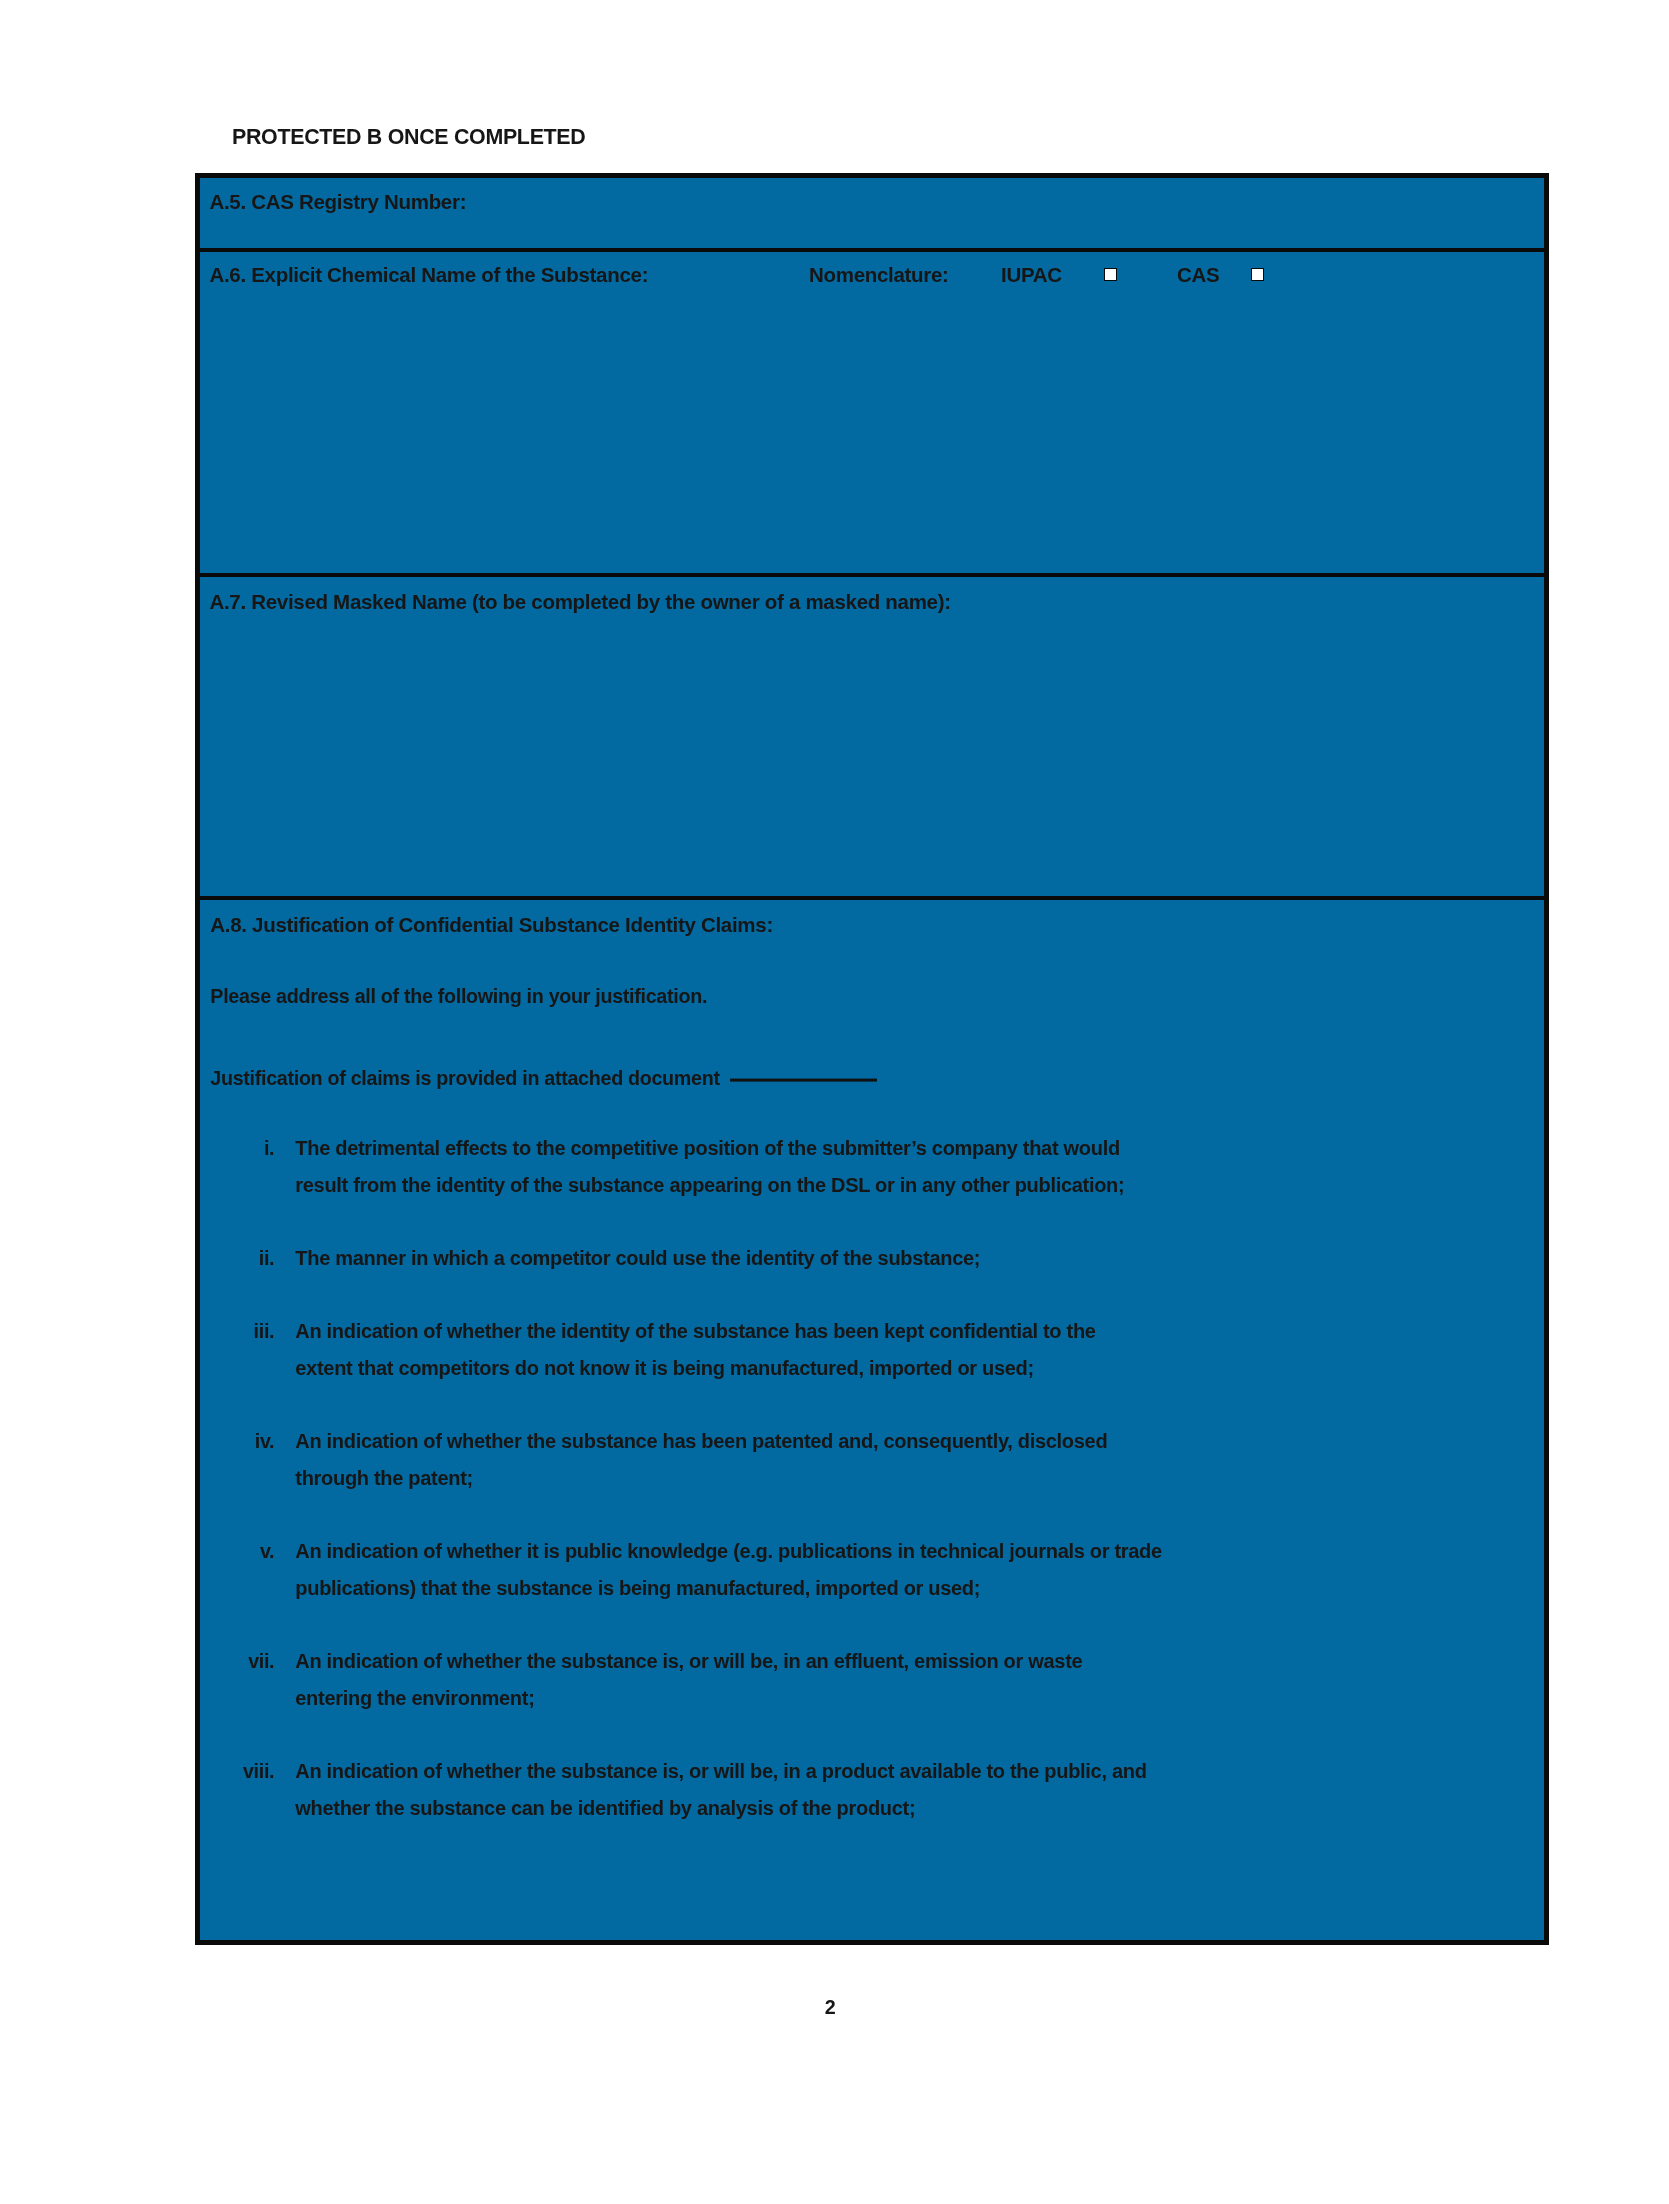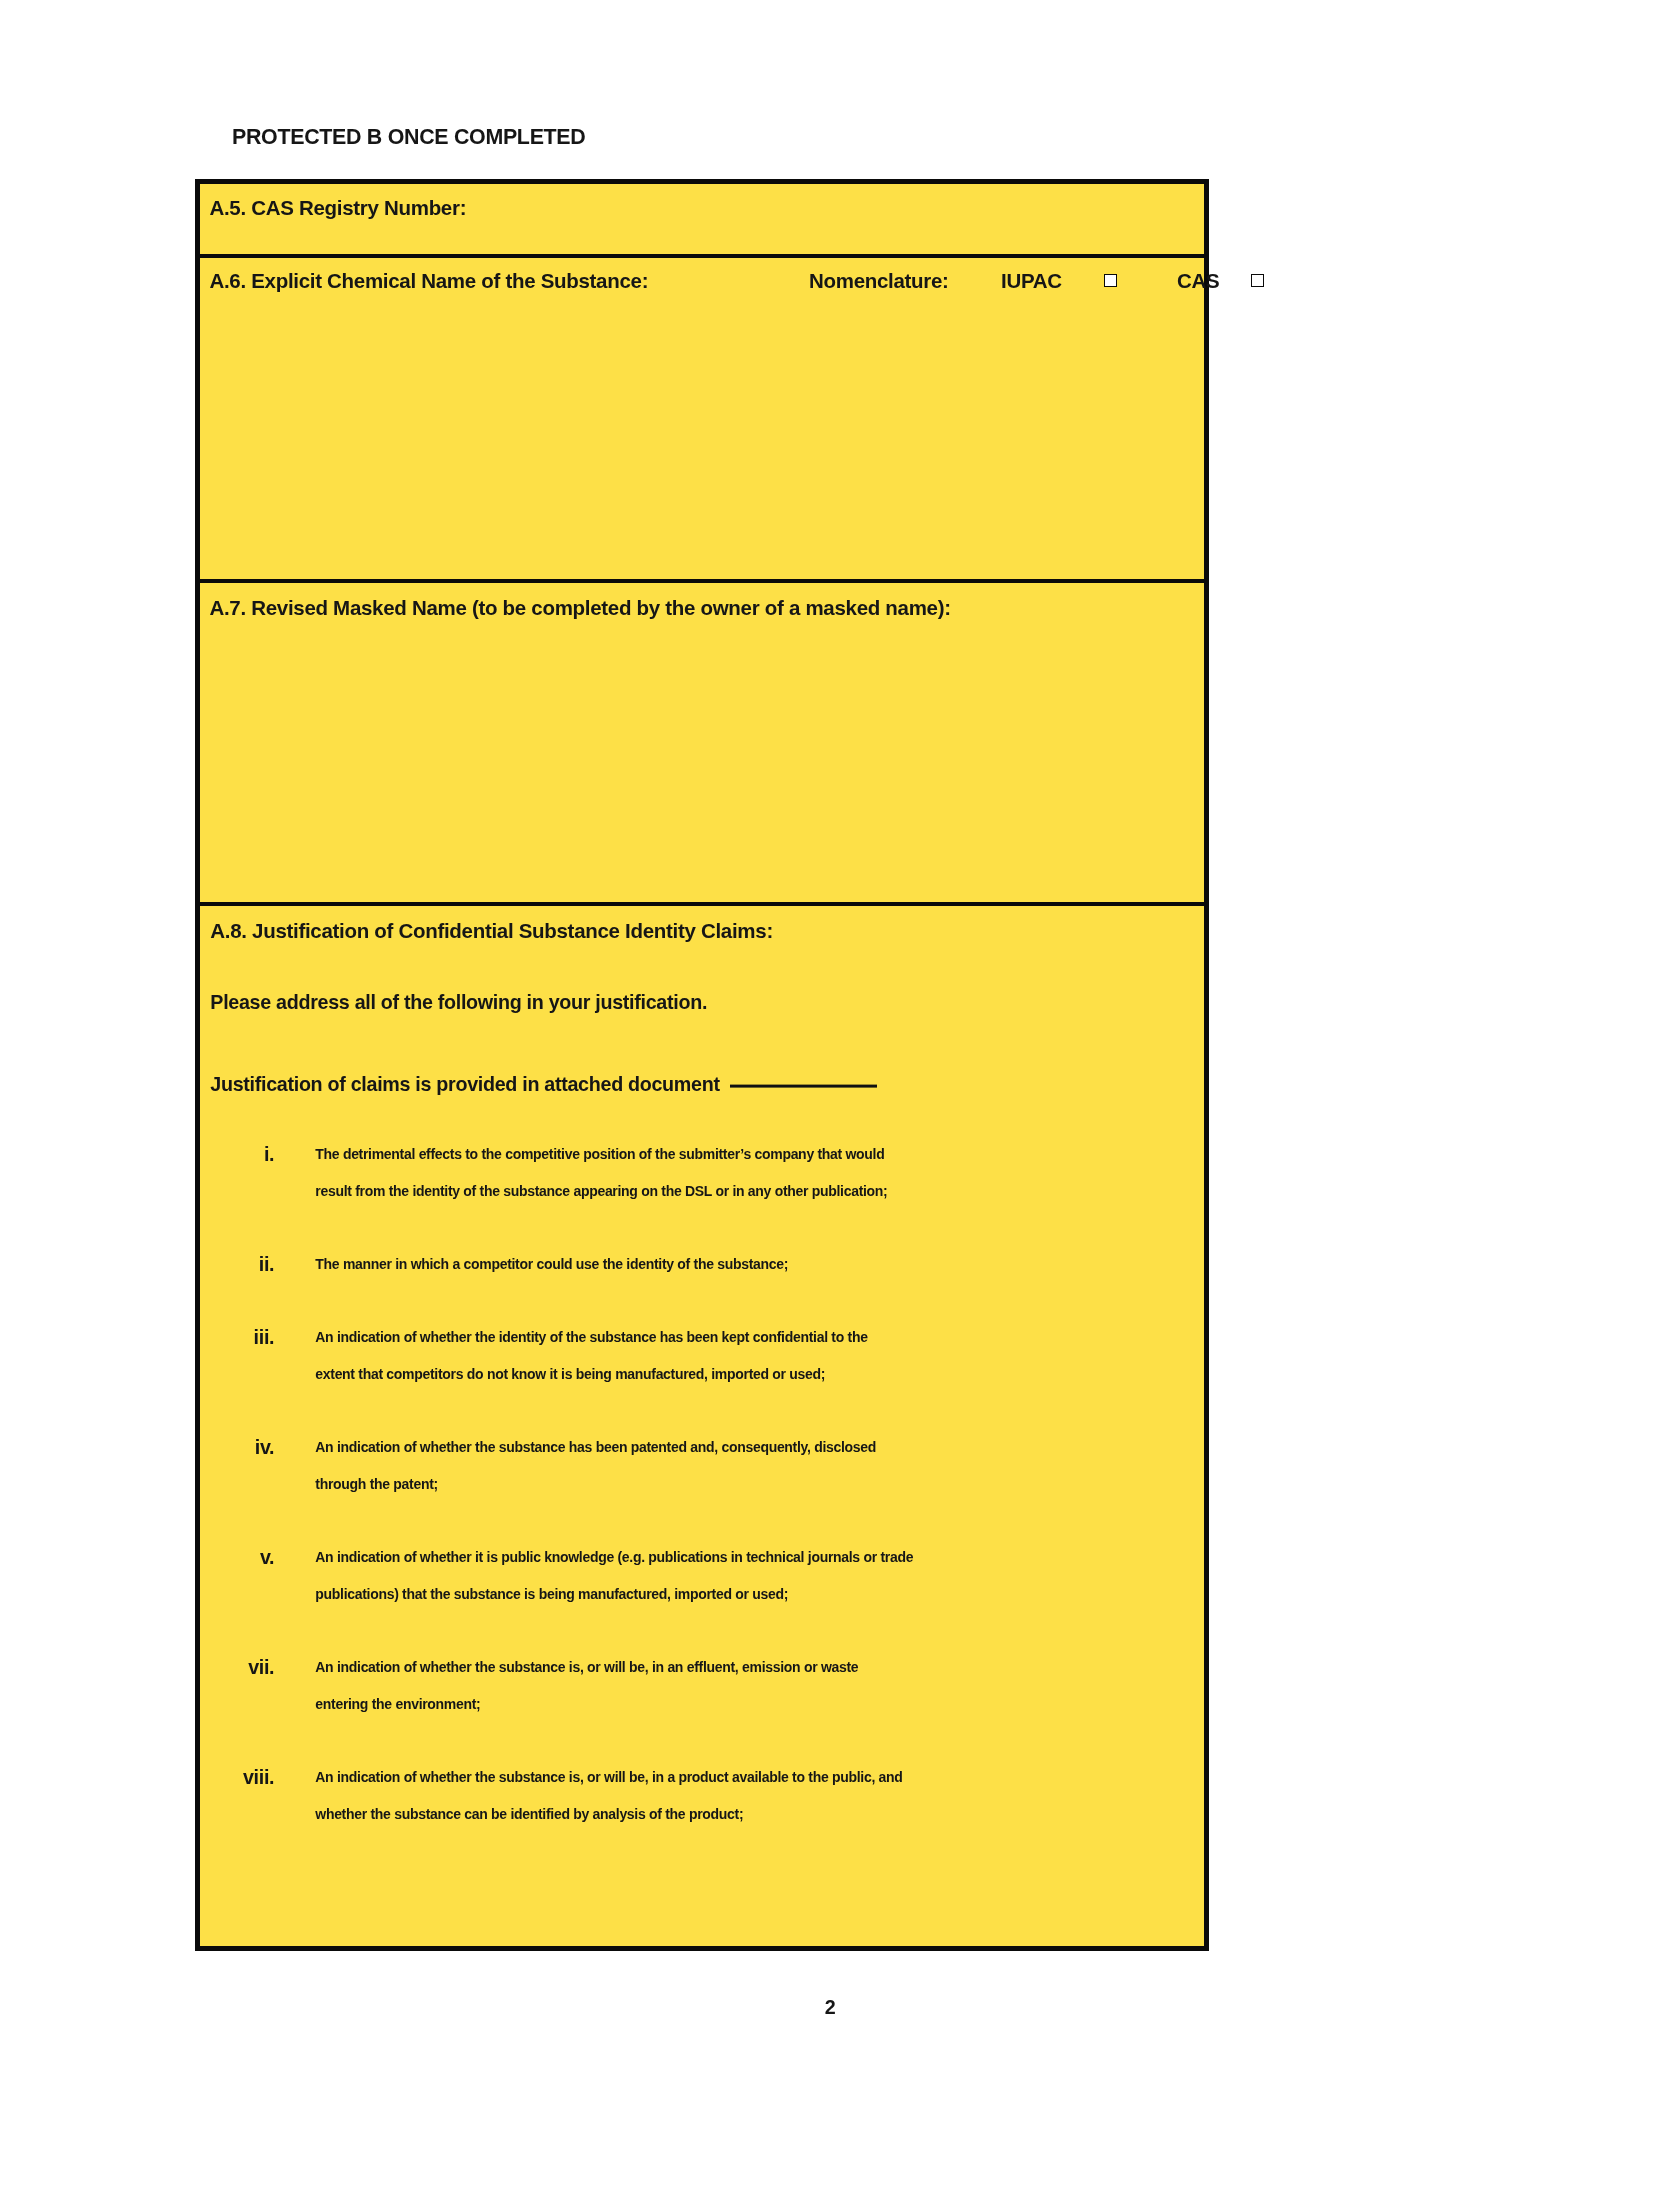--- a/index.html
+++ b/index.html
@@ -10,24 +10,24 @@
     font-family:"Liberation Sans","DejaVu Sans",sans-serif;
     color:#161616;
     letter-spacing:-0.3px;
     overflow:hidden;
   }
   .classification{
     position:absolute;left:196px;top:125px;
     font-size:21.4px;font-weight:700;line-height:24px;margin-left:36px;
   }
   .form-table{
-    position:absolute;left:195px;top:179px;width:1014px;
+    position:absolute;left:195px;top:173px;width:1354px;
     border:5.1px solid #0a0a0a;
     box-sizing:border-box;
-    background:#fde047;
+    background:#0369a1;
   }
   .row{position:relative;box-sizing:border-box;}
   .row + .row{border-top:4.3px solid #0a0a0a;}
   .row-a5{height:70px;padding:7.7px 15.4px 0 9.4px;}
   .row-a6{height:325px;}
   .row-a7{height:323px;padding:8.6px 15.4px 0 9.4px;}
   .row-a8{height:1044px;padding:8.6px 17px 0 10.3px;}
   .row-label{font-size:20.5px;font-weight:700;line-height:31px;white-space:pre-line;}
   .a6-span{position:absolute;top:10.3px;font-size:20.5px;font-weight:700;line-height:26px;white-space:nowrap;}
   .checkbox{
@@ -52,22 +52,22 @@
     transform:translateY(-3.4px);
   }
   .claims{margin:33px 0 0 0;}
   .claim-item{display:flex;align-items:flex-start;}
   .claim-item + .claim-item{margin-top:36px;}
   .claim-marker{
     flex:0 0 64px;text-align:right;
     font-size:19.7px;font-weight:700;line-height:37px;
   }
   .claim-text{
-    margin-left:41px;flex:1 1 auto;
-    font-size:14px;font-weight:700;line-height:37px;
+    margin-left:21px;flex:1 1 auto;
+    font-size:20px;font-weight:700;line-height:37px;
     white-space:pre-line;
   }
   .page-number{
     position:absolute;left:195px;top:1996px;width:1270px;
     text-align:center;font-size:19.7px;font-weight:700;
   }
 </style>
 </head>
 <body>
 

